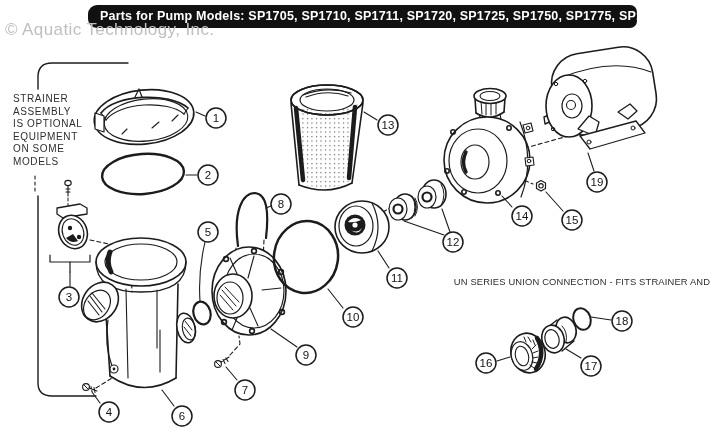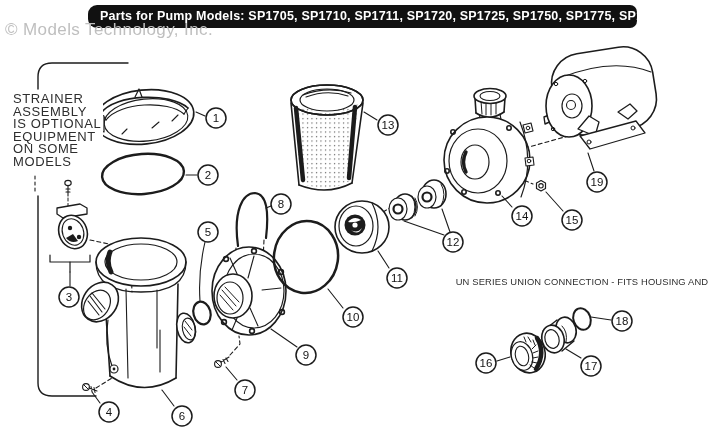--- a/index.html
+++ b/index.html
@@ -16,21 +16,21 @@
     color:#ffffff;font-size:12.5px;font-weight:bold;letter-spacing:0.2px;
     white-space:nowrap;
   }
   .watermark{
     position:absolute;left:5px;top:20px;
     color:#bfbfbf;font-size:17px;letter-spacing:0.4px;font-weight:400;
     white-space:nowrap;z-index:3;
   }
   .strainer-note{
     position:absolute;left:11px;top:93px;
-    font-size:13px;line-height:12.6px;letter-spacing:0.6px;
+    font-size:10px;line-height:12.6px;letter-spacing:0.6px;
     color:#2e2e2e;font-weight:500;white-space:pre-line;z-index:2;
     background:#ffffff;padding:0 2px;
   }
   .union-note{
     position:absolute;left:446px;top:276px;width:272px;
     font-size:9.4px;line-height:11.6px;letter-spacing:0.15px;
     color:#2e2e2e;font-weight:500;text-align:center;
   }
   svg.diagram{position:absolute;left:0;top:0;}
   .callout circle{fill:#ffffff;stroke:#1c1c1c;stroke-width:1.5;}
@@ -41,31 +41,31 @@
 </style>
 </head>
 <body>
 
 <div class="page">
 
   <div class="header-bar">
     <span class="title">Parts for Pump Models: SP1705, SP1710, SP1711, SP1720, SP1725, SP1750, SP1775, SP1780</span>
   </div>
 
-  <div class="watermark">© Models Technology, Inc.</div>
+  <div class="watermark">© Aquatic Technology, Inc.</div>
 
   <div class="strainer-note">STRAINER
 ASSEMBLY
 IS OPTIONAL
 EQUIPMENT
 ON SOME
 MODELS</div>
 
   <div class="union-note">
-    <div>UN SERIES UNION CONNECTION - FITS HOUSING AND</div>
+    <div>UN SERIES UNION CONNECTION - FITS STRAINER AND</div>
   </div>
 
   <svg class="diagram" width="720" height="435" viewBox="0 0 720 435">
     <defs>
       <pattern id="mesh" width="4.5" height="4.5" patternUnits="userSpaceOnUse">
         <circle cx="1.5" cy="1.5" r="0.65" fill="#4a4a4a"></circle>
       </pattern>
     </defs>
 
     <g stroke="#1c1c1c" fill="none" stroke-width="1.6" stroke-linecap="round" stroke-linejoin="round">

